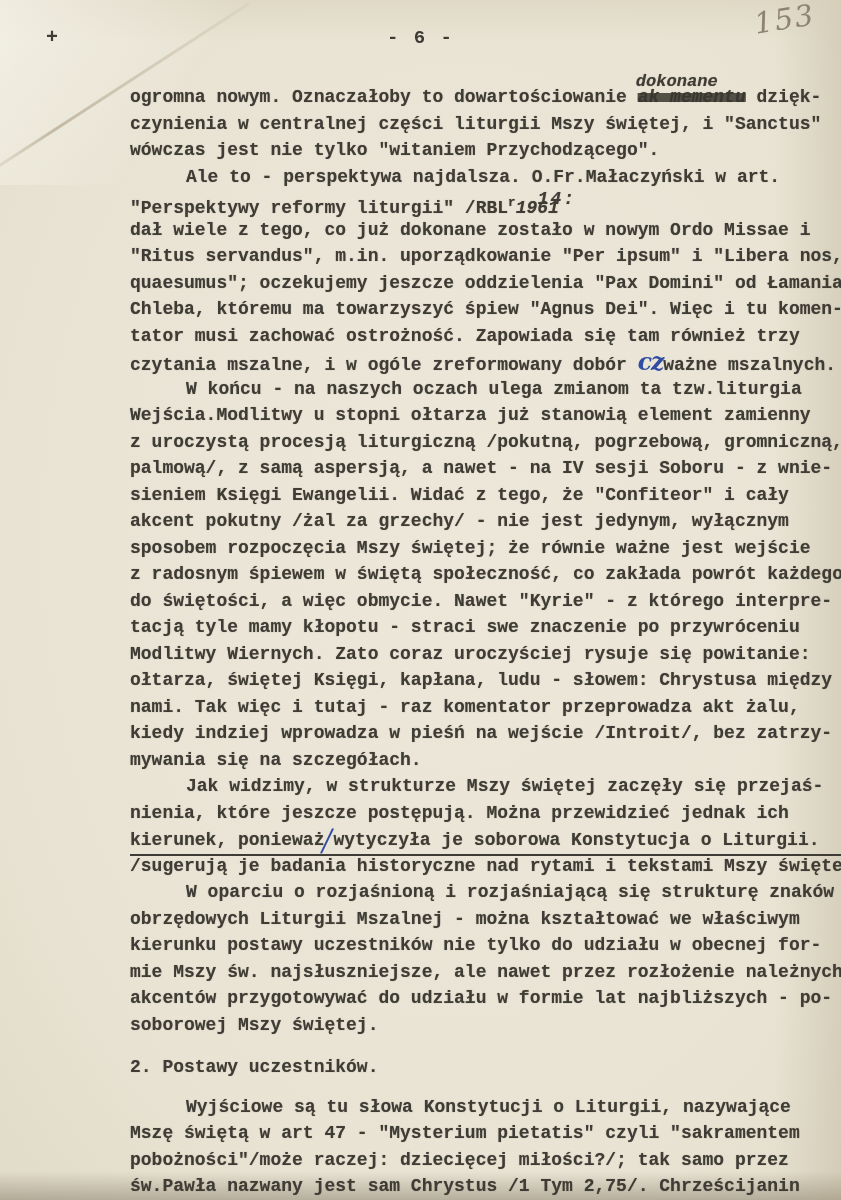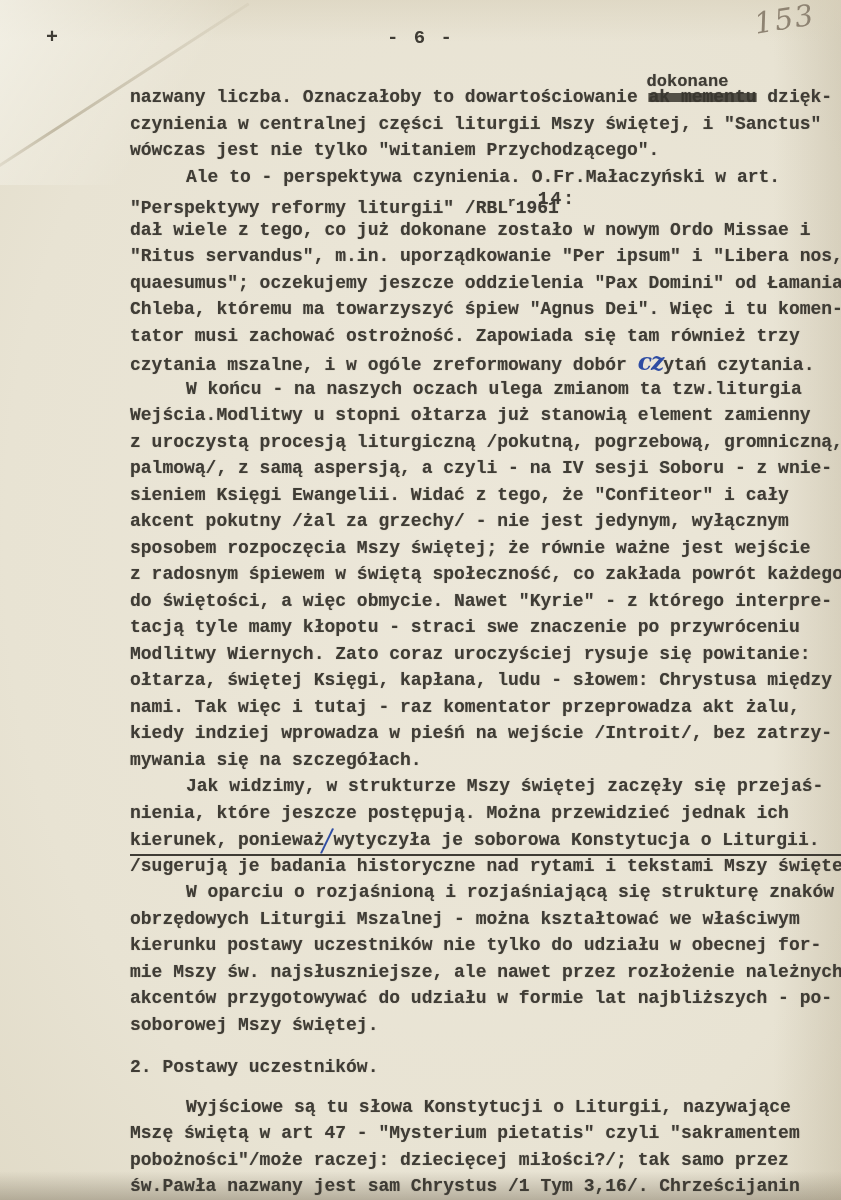--- a/index.html
+++ b/index.html
@@ -27,21 +27,21 @@
     transform:rotate(-9deg);letter-spacing:2px;}
   .body-text{position:absolute;left:130px;top:84px;width:714px;
     font-size:18px;line-height:26.5px;font-weight:700;
     text-shadow:0 0 1px rgba(64,60,52,0.5);}
   .ln{white-space:pre;height:26.5px;}
   .para.ind .ln:first-child{padding-left:56px;}
   .para.heading{margin-top:16px;margin-bottom:13px;}
   .u{text-decoration-thickness:1.7px;text-underline-offset:3px;}
   .ol{text-decoration:overline;text-decoration-thickness:1.7px;}
   .sup{vertical-align:super;font-size:0.7em;}
-  .has-above{position:relative;display:inline-block;}
+  .has-above{position:relative;display:inline-block;font-style:italic;}
   .above{position:absolute;white-space:pre;}
   .x .xt{text-decoration:line-through;text-decoration-thickness:0.52em;
     text-decoration-color:rgba(55,52,45,0.7);}
   .x .above{top:-0.88em;left:-2px;font-size:0.95em;}
   .ov .above{top:-0.5em;left:22px;letter-spacing:2px;}
   .pen{color:var(--pen,#2f4da3);font-family:"DejaVu Serif",serif;font-style:italic;
     text-shadow:none;font-weight:700;}
   .cz{font-size:1.3em;letter-spacing:-1px;}
   .slash{display:inline-block;transform:rotate(10deg) scaleY(1.8) translateY(1px);
     width:9px;font-weight:700;}
@@ -52,39 +52,39 @@
 <div class="sheet">
   <div class="crease-hi"></div>
   <div class="crease1"></div>
 
   <div class="plus">+</div>
   <div class="pageno">- 6 -</div>
   <div class="pencil">153</div>
 
   <div class="body-text">
       <div class="para">
-        <div class="ln"><span>nazwany liczba. Oznaczałoby to dowartościowanie </span><span class="x has-above"><span class="xt">ak mementu</span><span class="above">dokonane</span></span><span> dzięk-</span></div>
+        <div class="ln"><span>ogromna nowym. Oznaczałoby to dowartościowanie </span><span class="x has-above"><span class="xt">ak mementu</span><span class="above">dokonane</span></span><span> dzięk-</span></div>
         <div class="ln"><span>czynienia w centralnej części liturgii Mszy świętej, i "Sanctus"</span></div>
         <div class="ln"><span>wówczas jest nie tylko "witaniem Przychodzącego".</span></div>
       </div>
       <div class="para ind">
-        <div class="ln"><span>Ale to - perspektywa czynienia. O.Fr.Małaczyński w art.</span></div>
+        <div class="ln"><span>Ale to - perspektywa najdalsza. O.Fr.Małaczyński w art.</span></div>
         <div class="ln"><span>"Perspektywy reformy liturgii" /RBL</span><span class="sup">r</span><span class="ov has-above"><span class="xt">1961</span><span class="above">14:</span></span></div>
         <div class="ln"><span>dał wiele z tego, co już dokonane zostało w nowym Ordo Missae i</span></div>
         <div class="ln"><span>"Ritus servandus", m.in. uporządkowanie "Per ipsum" i "Libera nos,</span></div>
         <div class="ln"><span>quaesumus"; oczekujemy jeszcze oddzielenia "Pax Domini" od Łamania</span></div>
         <div class="ln"><span>Chleba, któremu ma towarzyszyć śpiew "Agnus Dei". Więc i tu komen-</span></div>
         <div class="ln"><span>tator musi zachować ostrożność. Zapowiada się tam również trzy</span></div>
-        <div class="ln"><span>czytania mszalne, i w ogóle zreformowany dobór </span><span class="pen cz">cz</span><span>ytań czytania.</span></div>
+        <div class="ln"><span>czytania mszalne, i w ogóle zreformowany dobór </span><span class="pen cz">cz</span><span>ważne mszalnych.</span></div>
       </div>
       <div class="para ind">
         <div class="ln"><span>W końcu - na naszych oczach ulega zmianom ta tzw.</span><span class="u">liturgia</span></div>
         <div class="ln"><span class="u">Wejścia.</span><span>Modlitwy u stopni ołtarza już stanowią element zamienny</span></div>
         <div class="ln"><span>z uroczystą procesją liturgiczną /pokutną, pogrzebową, gromniczną,</span></div>
-        <div class="ln"><span>palmową/, z samą aspersją, a czyli - na IV sesji Soboru - z wnie-</span></div>
+        <div class="ln"><span>palmową/, z samą aspersją, a nawet - na IV sesji Soboru - z wnie-</span></div>
         <div class="ln"><span>sieniem Księgi Ewangelii. Widać z tego, że "Confiteor" i cały</span></div>
         <div class="ln"><span class="u">akcent pokutny</span><span> /żal za grzechy/ - nie jest jedynym, wyłącznym</span></div>
         <div class="ln"><span>sposobem rozpoczęcia Mszy świętej; że równie ważne jest </span><span class="u">wejście</span></div>
         <div class="ln"><span>z radosnym śpiewem </span><span class="u">w świętą społeczność</span><span>, co zakłada powrót każdego</span></div>
         <div class="ln"><span>do świętości, a więc obmycie. Nawet "Kyrie" - z którego interpre-</span></div>
         <div class="ln"><span>tacją tyle mamy kłopotu - straci swe znaczenie po przywróceniu</span></div>
         <div class="ln"><span>Modlitwy Wiernych. Zato coraz uroczyściej rysuje się </span><span class="u">powitanie:</span></div>
         <div class="ln"><span>ołtarza, świętej Księgi, kapłana, ludu - słowem: Chrystusa między</span></div>
         <div class="ln"><span>nami. Tak więc i tutaj - raz komentator przeprowadza akt żalu,</span></div>
         <div class="ln"><span>kiedy indziej wprowadza w pieśń na wejście /Introit/, bez zatrzy-</span></div>
@@ -104,16 +104,16 @@
         <div class="ln"><span>akcentów przygotowywać do udziału w formie lat najbliższych - po-</span></div>
         <div class="ln"><span>soborowej Mszy świętej.</span></div>
       </div>
       <div class="para heading">
         <div class="ln"><span>2. </span><span class="u">Postawy uczestników.</span></div>
       </div>
       <div class="para ind">
         <div class="ln"><span>Wyjściowe są tu słowa Konstytucji o Liturgii, nazywające</span></div>
         <div class="ln"><span>Mszę świętą w art 47 - "Mysterium pietatis" czyli "sakramentem</span></div>
         <div class="ln"><span>pobożności"/może raczej: dziecięcej miłości?/; tak samo przez</span></div>
-        <div class="ln"><span>św.Pawła nazwany jest sam Chrystus /1 Tym 3,16/. Chrześcijanin</span></div>
+        <div class="ln"><span>św.Pawła nazwany jest sam Chrystus /1 Tym 2,75/. Chrześcijanin</span></div>
       </div>
     </div>
 </div>
 
 </body></html>

